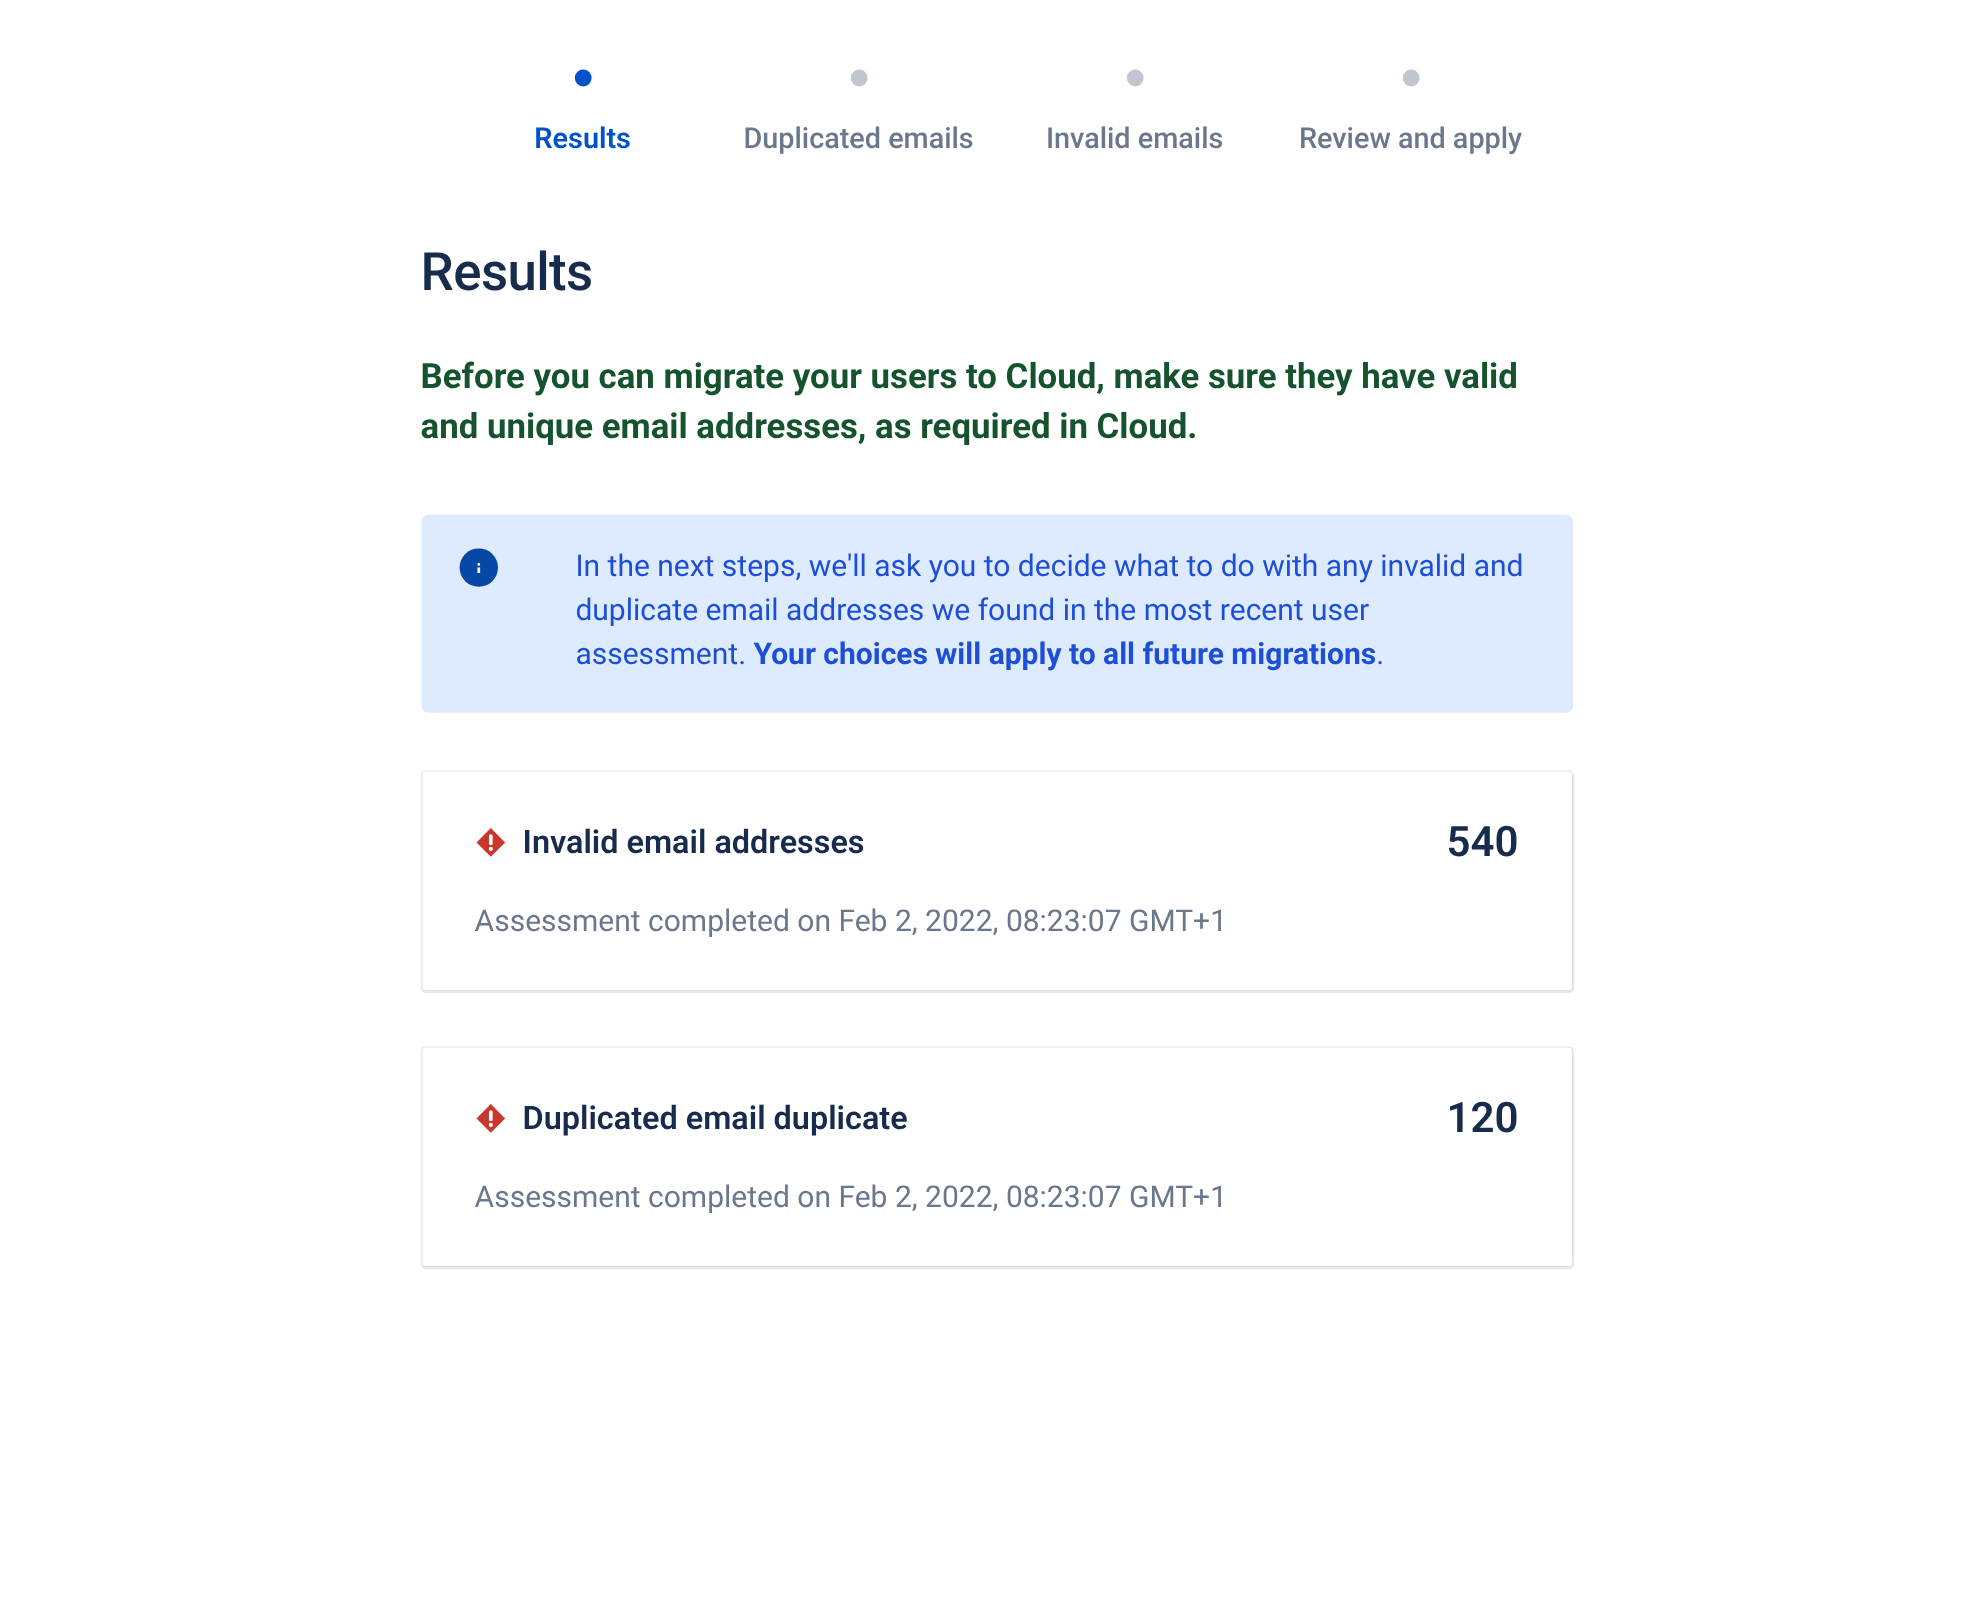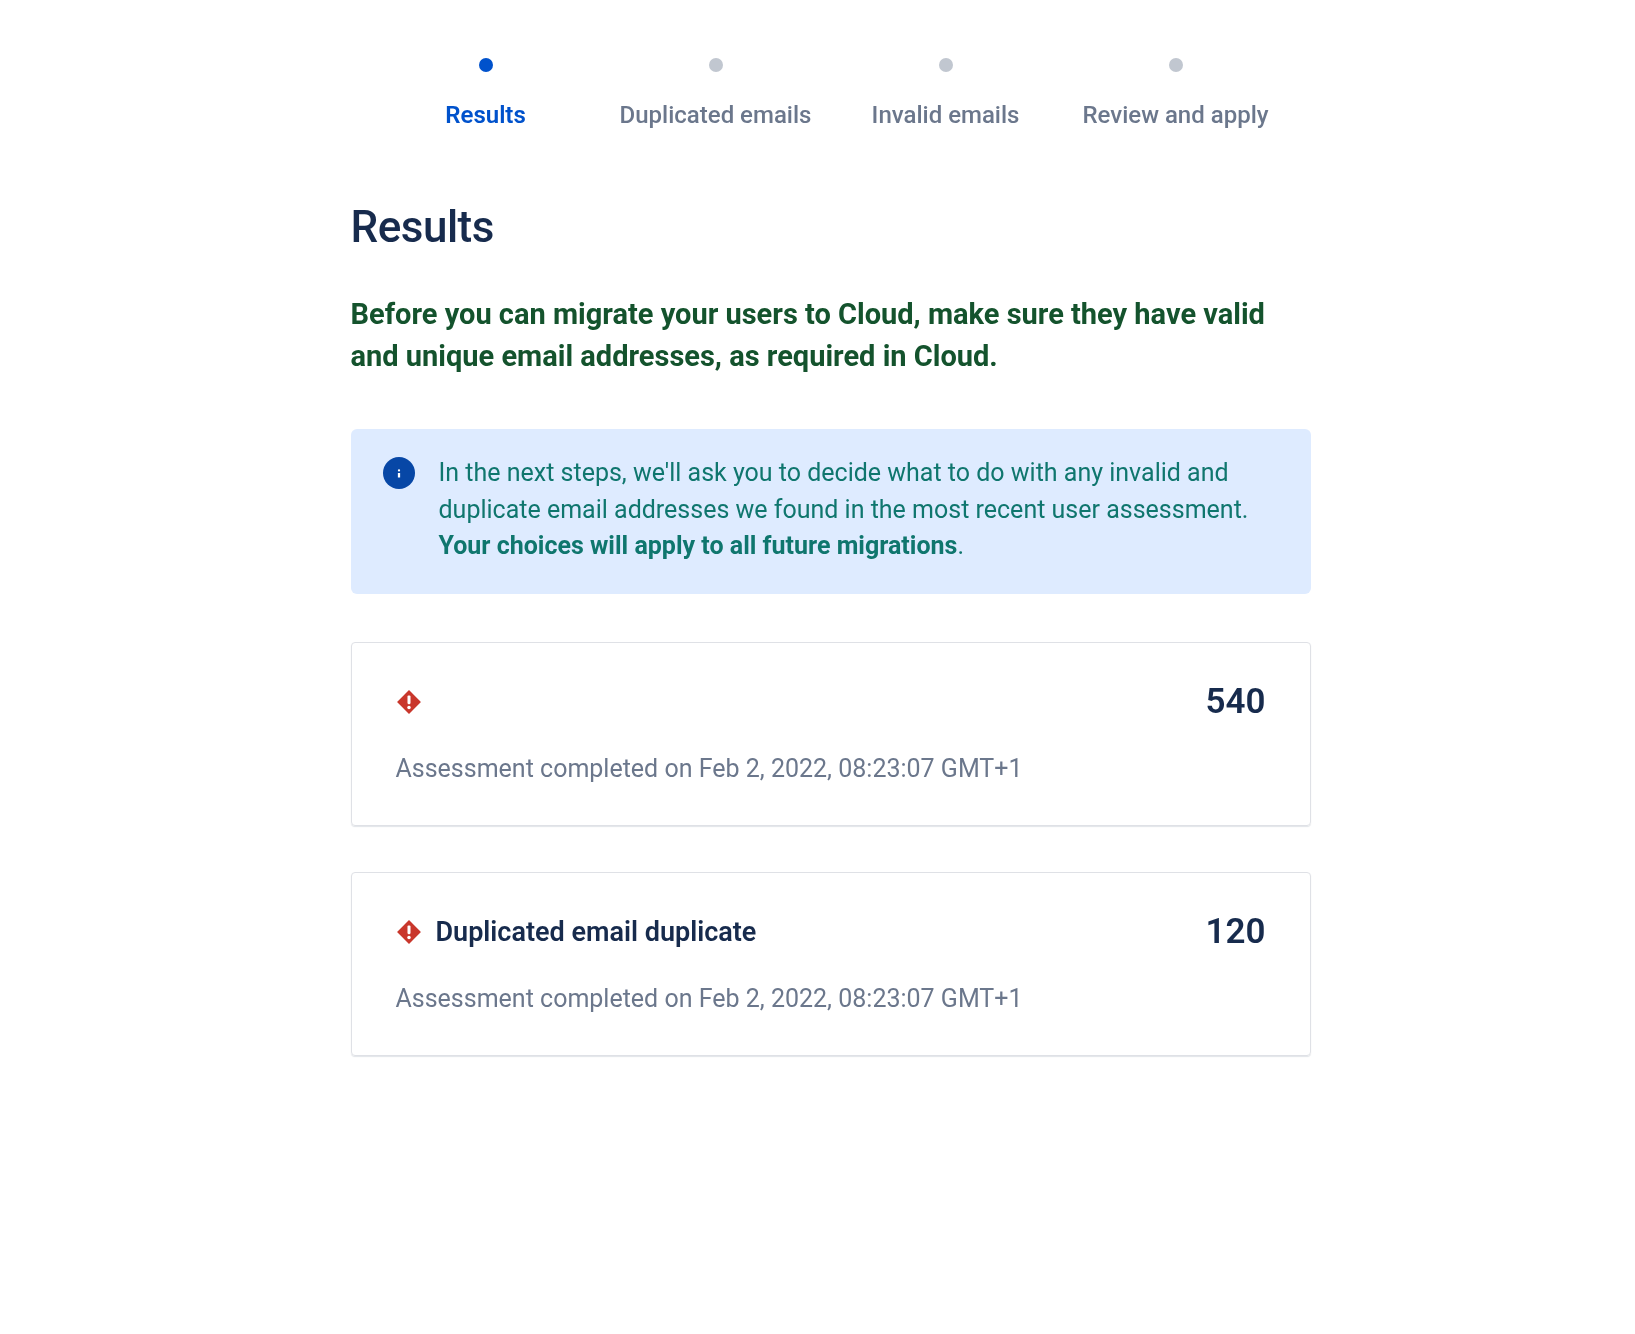--- a/index.html
+++ b/index.html
@@ -89,22 +89,23 @@
       justify-content: center;
       margin-top: 2px;
     }
     .info-icon svg {
       width: 18px;
       height: 18px;
       fill: #ffffff;
     }
     .info-text {
       font-size: 25px;
-      color: #0f766e;
+      color: #1d4ed8;
       line-height: 1.45;
+      margin-left: 41px;
     }
     .info-text strong {
       font-weight: 700;
     }
     .result-card {
       border: 1px solid #DFE1E6;
       border-radius: 4px;
       padding: 38px 44px 42px 44px;
       margin-bottom: 46px;
       box-shadow: 0 1px 1px rgba(9, 30, 66, 0.12);
@@ -186,20 +187,21 @@
     <div class="result-card">
       <div class="card-header">
         <div class="card-title-wrap">
           <div class="warning-icon">
             <svg viewBox="0 0 24 24">
                 <path fill="#C9372C" d="M12 1 L23 12 L12 23 L1 12 Z"></path>
                 <rect x="10.6" y="6" width="2.8" height="8" fill="#ffffff" rx="1"></rect>
                 <circle cx="12" cy="17" r="1.6" fill="#ffffff"></circle>
               </svg>
           </div>
+          <div class="card-title">Invalid email addresses</div>
         </div>
         <div class="card-count">540</div>
       </div>
       <div class="card-subtext">Assessment completed on Feb 2, 2022, 08:23:07 GMT+1</div>
     </div>
 
     <div class="result-card">
       <div class="card-header">
         <div class="card-title-wrap">
           <div class="warning-icon">

